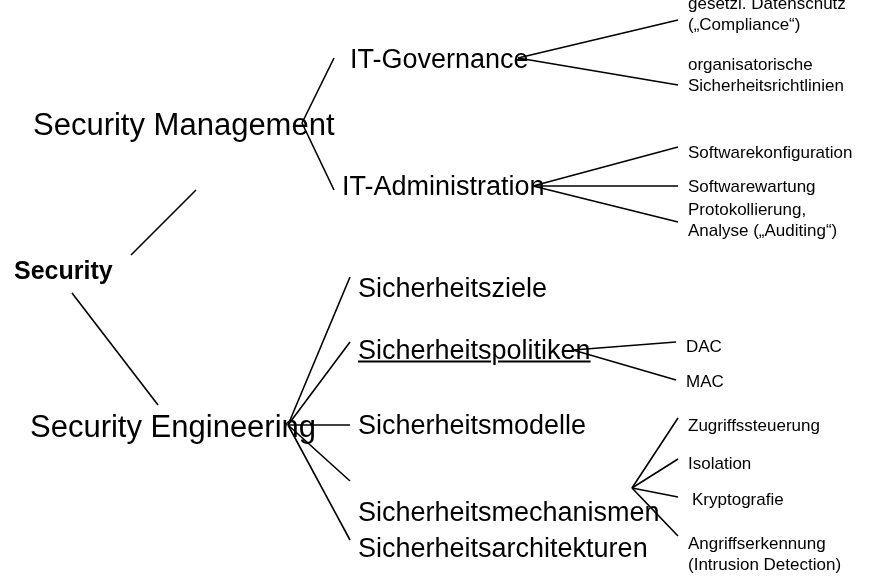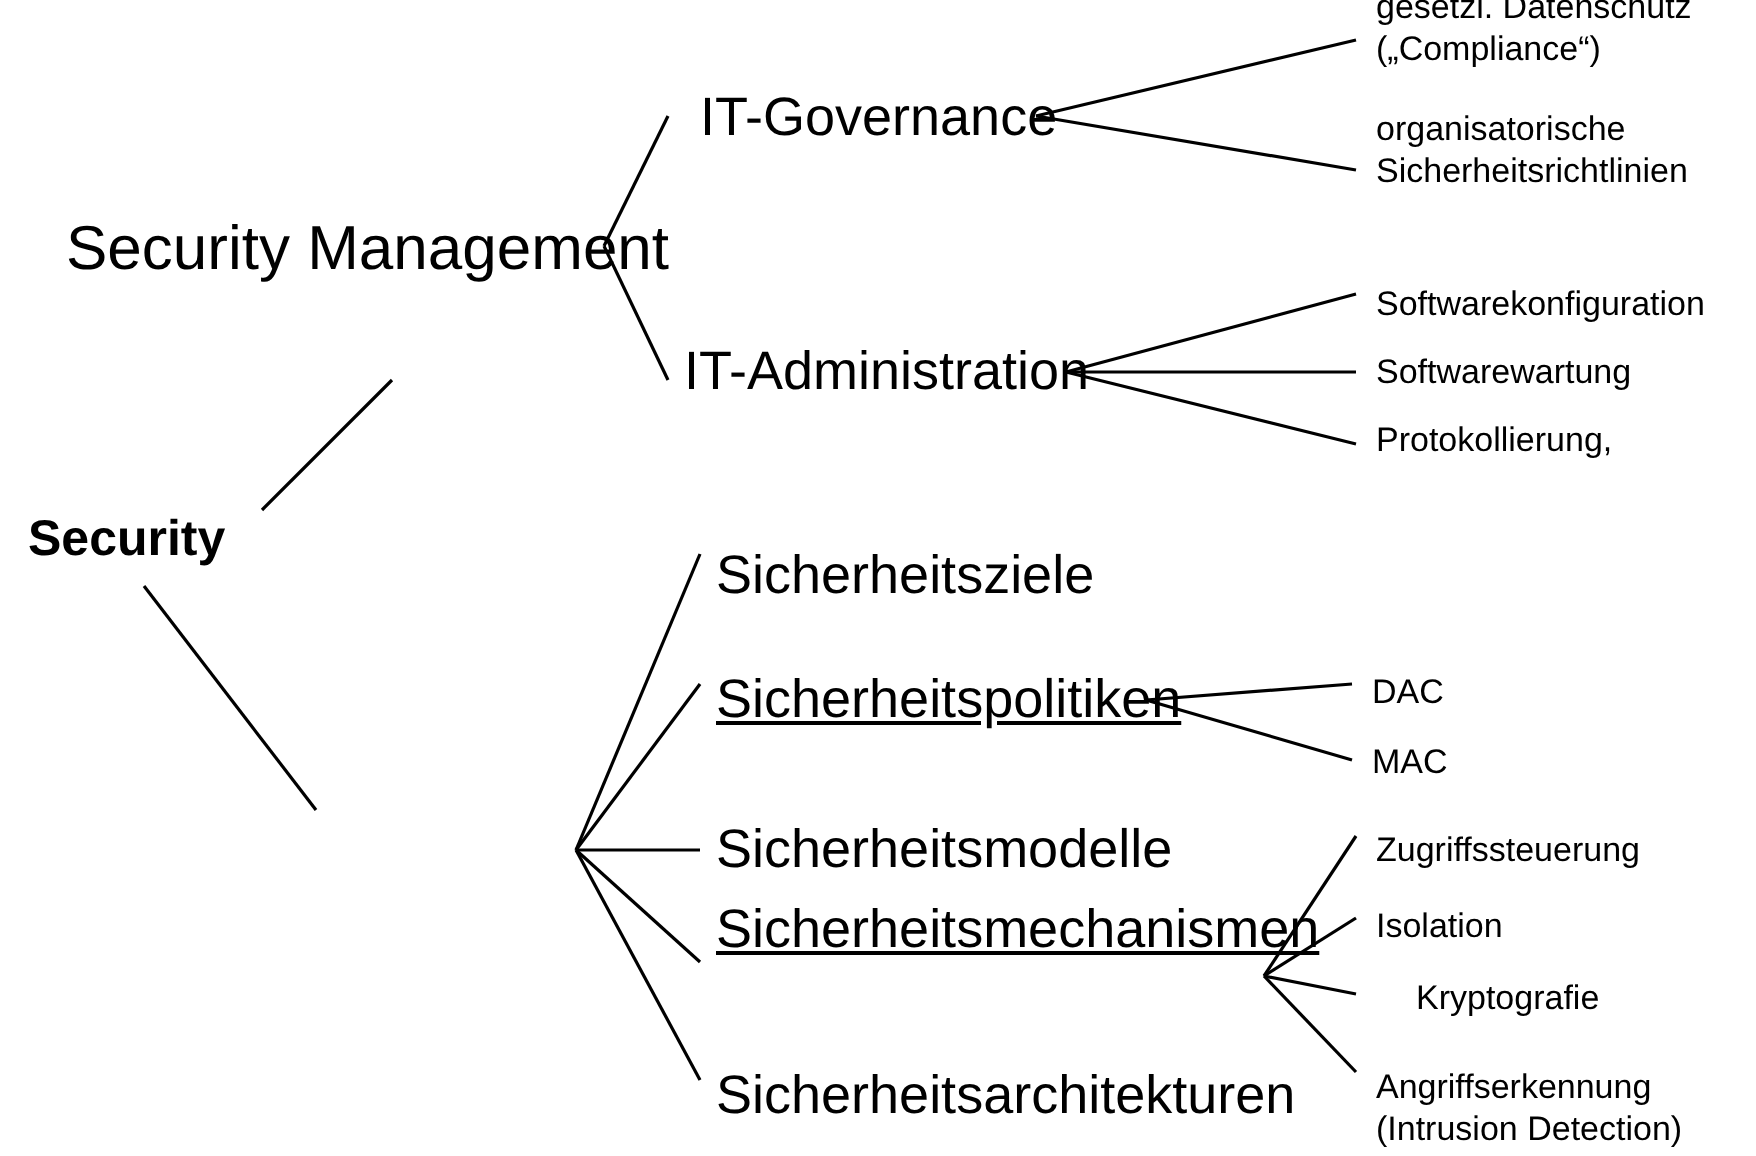--- a/index.html
+++ b/index.html
@@ -80,50 +80,51 @@
       <line x1="632" y1="488" x2="678" y2="418" stroke="#000000"></line>
       <line x1="632" y1="488" x2="678" y2="459" stroke="#000000"></line>
       <line x1="632" y1="488" x2="678" y2="497" stroke="#000000"></line>
       <line x1="632" y1="488" x2="678" y2="536" stroke="#000000"></line>
     </svg>
 
   <div class="node node-root" style="left: 14px; top: 270px;">Security</div>
 
   <div class="node node-l1" style="left: 33px; top: 124px;">Security Management</div>
 
+  <div class="node node-l1" style="left: 30px; top: 426px;">Security Engineering</div>
 
   <div class="node node-l2" style="left: 350px; top: 59px;">IT-Governance</div>
 
   <div class="node node-l2" style="left: 342px; top: 186px;">IT-Administration</div>
 
   <div class="node node-l2" style="left: 358px; top: 288px;">Sicherheitsziele</div>
 
   <div class="node node-l2" style="left: 358px; top: 350px; text-decoration: underline;">Sicherheitspolitiken</div>
 
   <div class="node node-l2" style="left: 358px; top: 425px;">Sicherheitsmodelle</div>
 
-  <div class="node node-l2" style="left: 358px; top: 465px; text-decoration: underline;">Sicherheitsmechanismen</div>
+  <div class="node node-l2" style="left: 358px; top: 512px;">Sicherheitsmechanismen</div>
 
   <div class="node node-l2" style="left: 358px; top: 548px;">Sicherheitsarchitekturen</div>
 
   <div class="node node-leaf" style="left: 688px; top: 14px;"><div>gesetzl. Datenschutz</div><div>(„Compliance“)</div></div>
 
   <div class="node node-leaf" style="left: 688px; top: 75px;"><div>organisatorische</div><div>Sicherheitsrichtlinien</div></div>
 
   <div class="node node-leaf" style="left: 688px; top: 152px;"><div>Softwarekonfiguration</div></div>
 
   <div class="node node-leaf" style="left: 688px; top: 186px;"><div>Softwarewartung</div></div>
 
-  <div class="node node-leaf" style="left: 688px; top: 220px;"><div>Protokollierung,</div></div>
+  <div class="node node-leaf" style="left: 688px; top: 220px;"><div>Protokollierung,</div><div>Analyse („Auditing“)</div></div>
 
   <div class="node node-leaf" style="left: 686px; top: 346px;"><div>DAC</div></div>
 
   <div class="node node-leaf" style="left: 686px; top: 381px;"><div>MAC</div></div>
 
   <div class="node node-leaf" style="left: 688px; top: 425px;"><div>Zugriffssteuerung</div></div>
 
   <div class="node node-leaf" style="left: 688px; top: 463px;"><div>Isolation</div></div>
 
-  <div class="node node-leaf" style="left: 708px; top: 499px;"><div>Kryptografie</div></div>
+  <div class="node node-leaf" style="left: 692px; top: 499px;"><div>Kryptografie</div></div>
 
   <div class="node node-leaf" style="left: 688px; top: 554px;"><div>Angriffserkennung</div><div>(Intrusion Detection)</div></div>
 
 </div>
 
 </body></html>

